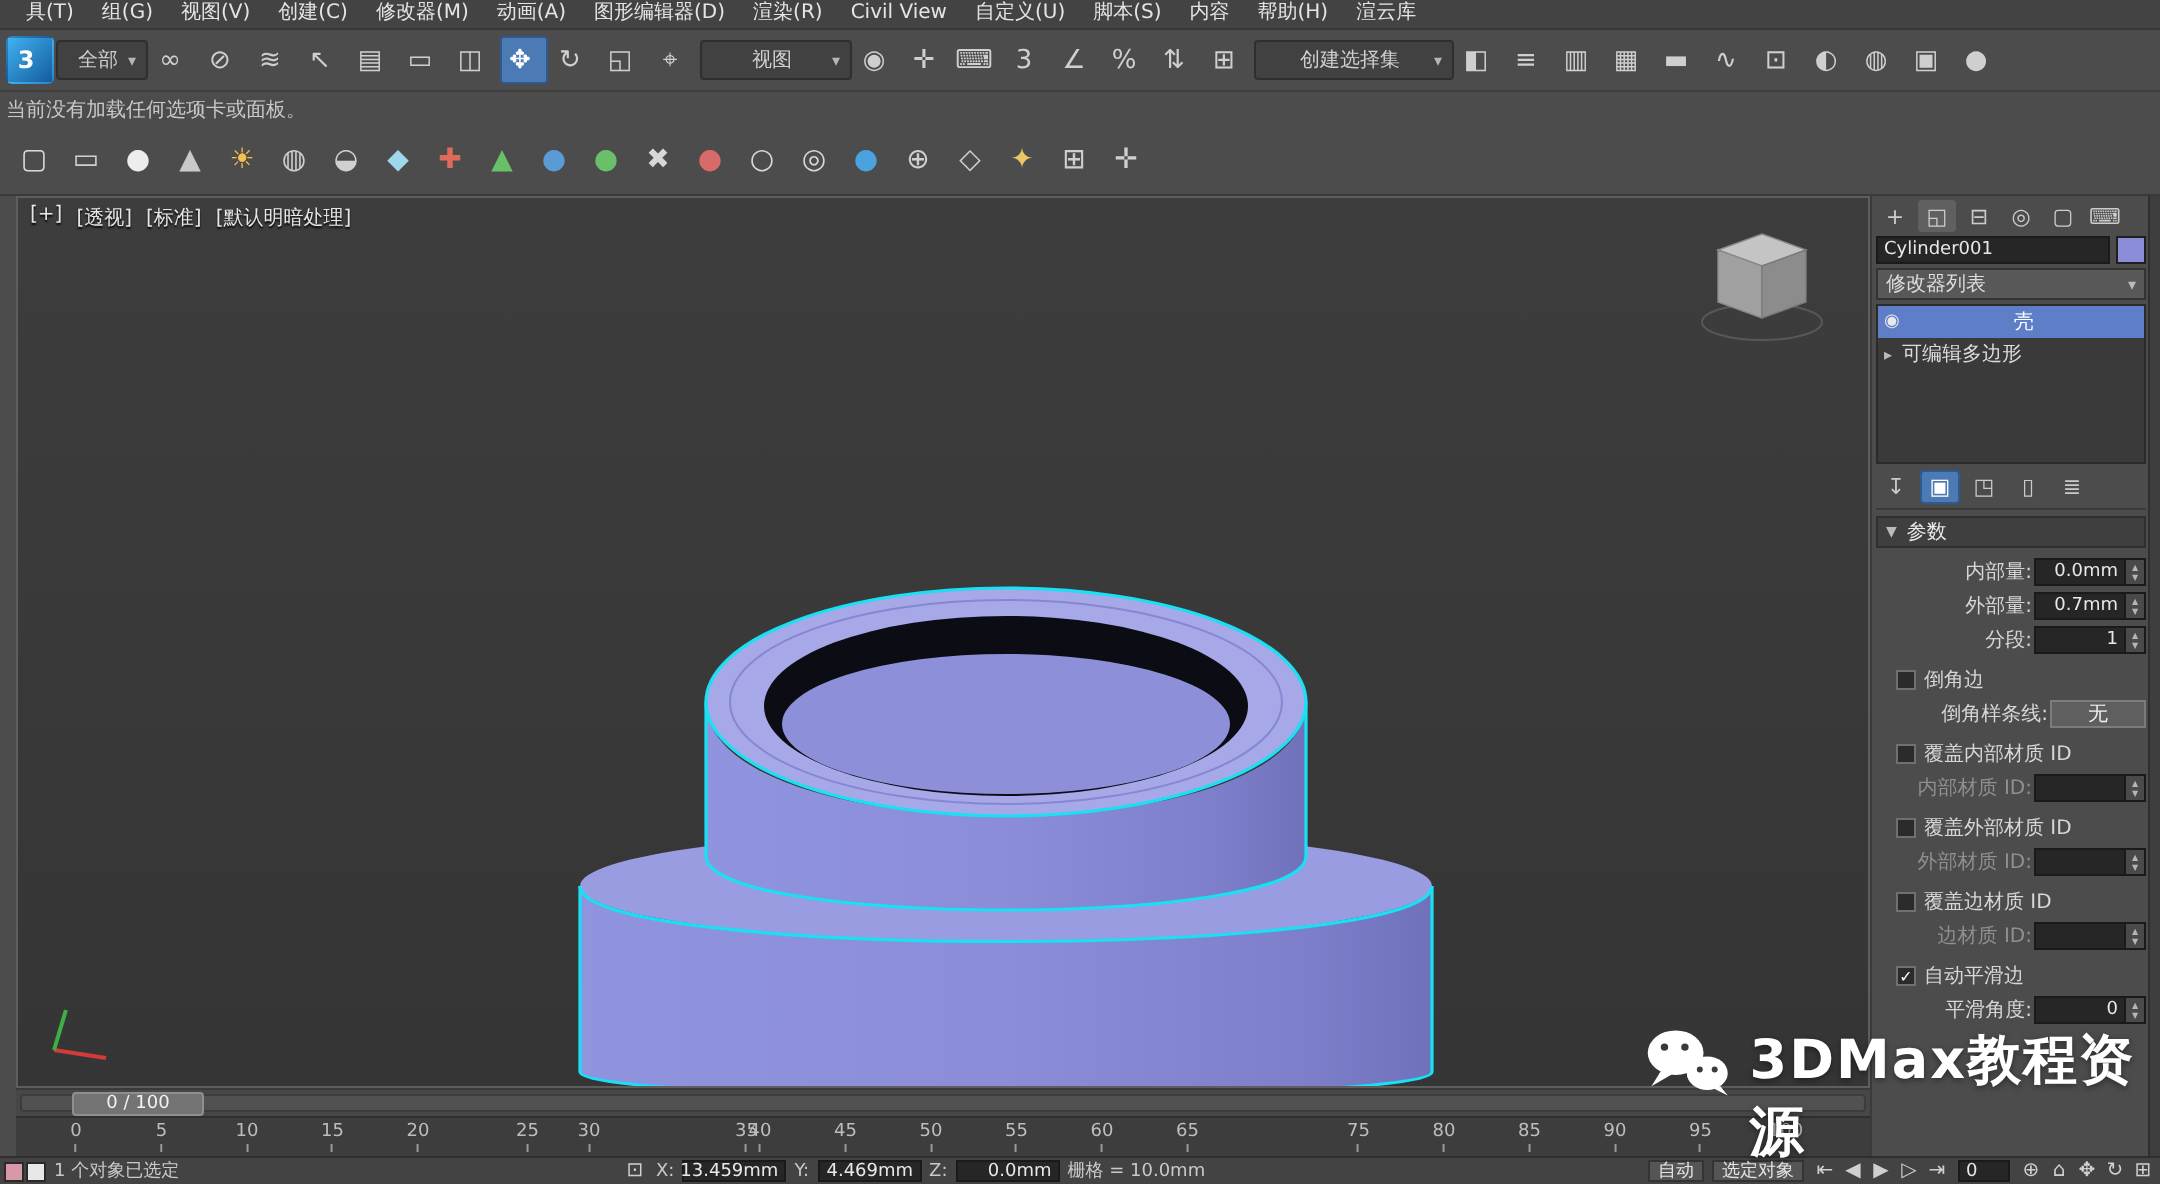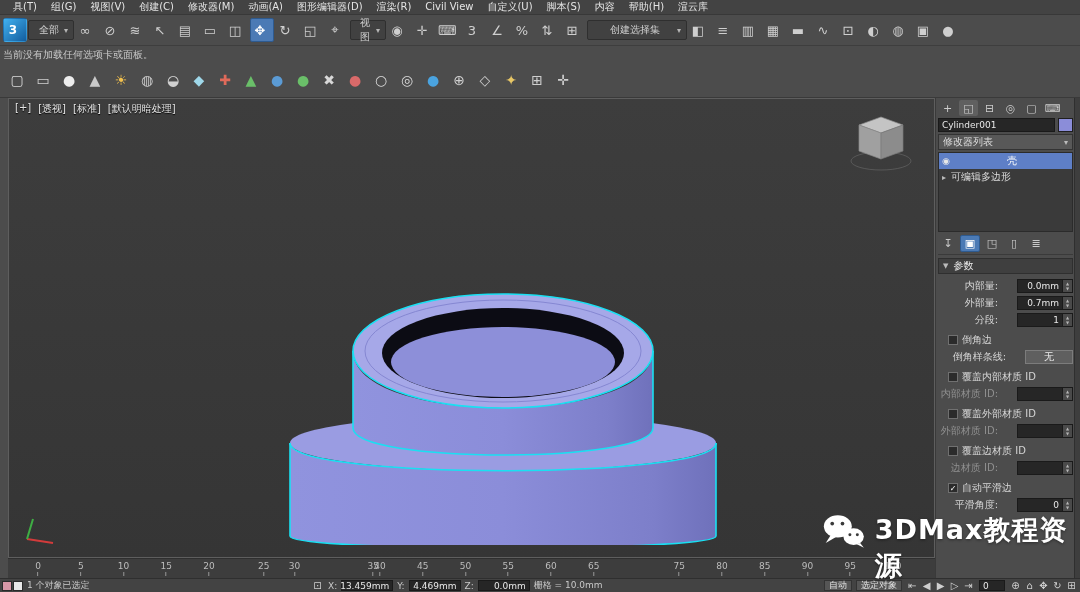--- a/index.html
+++ b/index.html
@@ -50,21 +50,21 @@
 .stackrow.selected{background:#5e7fc7;color:#fff}
 .stackrow .stlbl{flex:1;text-align:center}
 .eye{font-size:9px;color:#e8e8e8}
 .exp{font-size:8px;color:#bbb}
 .stacktools{display:flex;gap:2px;padding:3px 0 2px;border-bottom:1px solid #3a3a3a}
 .st{width:20px;height:17px;display:flex;align-items:center;justify-content:center;color:#c9c9c9;font-size:11px;border:1px solid transparent;border-radius:2px}
 .st.active{background:#4b7ab5;border-color:#2e5a8f;color:#fff}
 .rollout-h{height:16px;background:#3f3f3f;border:1px solid #2f2f2f;display:flex;align-items:center;gap:5px;padding:0 4px;margin-top:3px;color:#e8e8e8}
 .tri{font-size:7px;color:#bbb}
 .rbody{padding:4px 0 0;display:flex;flex-direction:column;gap:2px}
-.prow{display:flex;align-items:center;justify-content:flex-end;gap:19px;height:15px}
+.prow{display:flex;align-items:center;justify-content:flex-end;gap:1px;height:15px}
 .plabel{color:#d6d6d6;white-space:nowrap}
 .plabel.dis{color:#8f8f8f}
 .spin{display:flex}
 .spin .field{width:46px;justify-content:flex-end}
 .spinner{width:10px;height:14px;background:#4a4a4a;border:1px solid #1a1a1a;border-left:none;display:flex;flex-direction:column;align-items:center;justify-content:center;font-size:4px;color:#b5b5b5;line-height:5px}
 .chkrow{display:flex;align-items:center;gap:4px;height:14px;padding-left:10px}
 .chk{width:10px;height:10px;background:#2b2b2b;border:1px solid #707070;display:flex;align-items:center;justify-content:center;font-size:8px;color:#fff}
 .chk.checked:after{content:"✓"}
 .btn-none{width:48px;height:14px;background:#5f5f5f;border:1px solid #7c7c7c;display:flex;align-items:center;justify-content:center;color:#efefef}
 .gap{margin-top:4px}
@@ -149,21 +149,21 @@
       <span></span>
     </div>
     <div class="tb">
       <span>◱</span>
       <span></span>
     </div>
     <div class="tb">
       <span>⌖</span>
       <span></span>
     </div>
-    <div class="tb dropdown" style="width: 36px; align-items: center;">
+    <div class="tb dropdown" style="width: 76px; align-items: center;">
       <span></span>
       <span>视图</span>
     </div>
     <div class="tb">
       <span>◉</span>
       <span></span>
     </div>
     <div class="tb">
       <span>✛</span>
       <span></span>
@@ -363,20 +363,24 @@
         <polygon points="11,14 33,22 33,48 11,40" fill="#a0a0a0" stroke="#8a8a8a" stroke-width="0.7"></polygon>
         <polygon points="55,14 33,22 33,48 55,40" fill="#8c8c8c" stroke="#7a7a7a" stroke-width="0.7"></polygon>
       </svg>
 
       <svg class="axis-gizmo" width="40" height="34" viewBox="0 0 40 34">
         <line x1="6" y1="24" x2="32" y2="28" stroke="#d23b3b" stroke-width="2"></line>
         <line x1="6" y1="24" x2="12" y2="4" stroke="#3fae44" stroke-width="2"></line>
       </svg>
     </div>
 
+    <div class="trackbar">
+      <div class="ts-track"></div>
+      <div class="ts-handle">0 / 100</div>
+    </div>
 
     <div class="ruler">
 
     <span class="tick" style="left: 30px;">0</span>
         <span class="tick" style="left: 72.75px;">5</span>
         <span class="tick" style="left: 115.5px;">10</span>
         <span class="tick" style="left: 158.25px;">15</span>
         <span class="tick" style="left: 201px;">20</span>
         <span class="tick" style="left: 243.75px; margin-left: 12px;">25</span>
         <span class="tick" style="left: 286.5px;">30</span>

